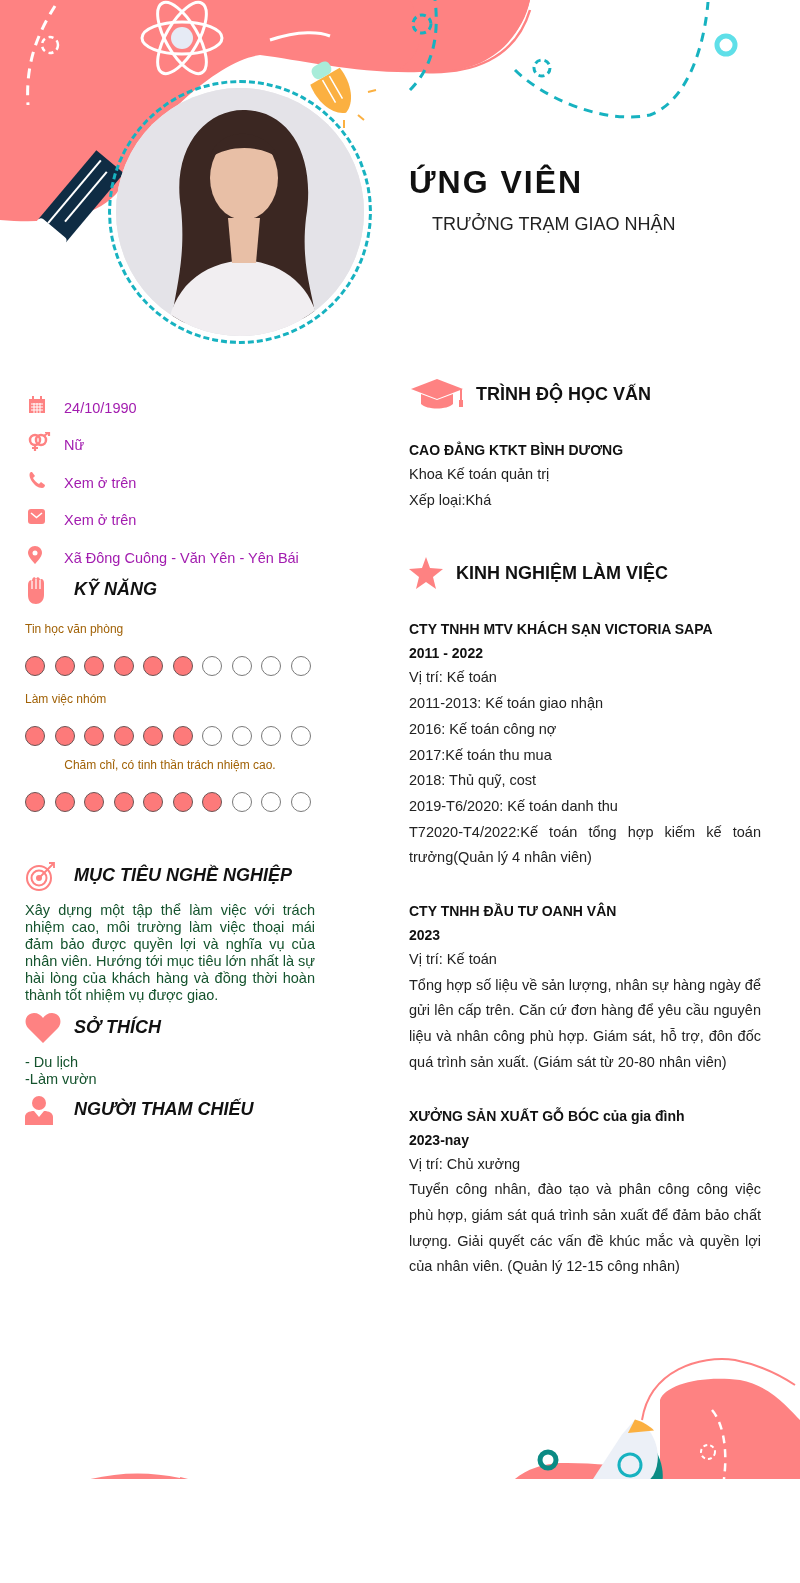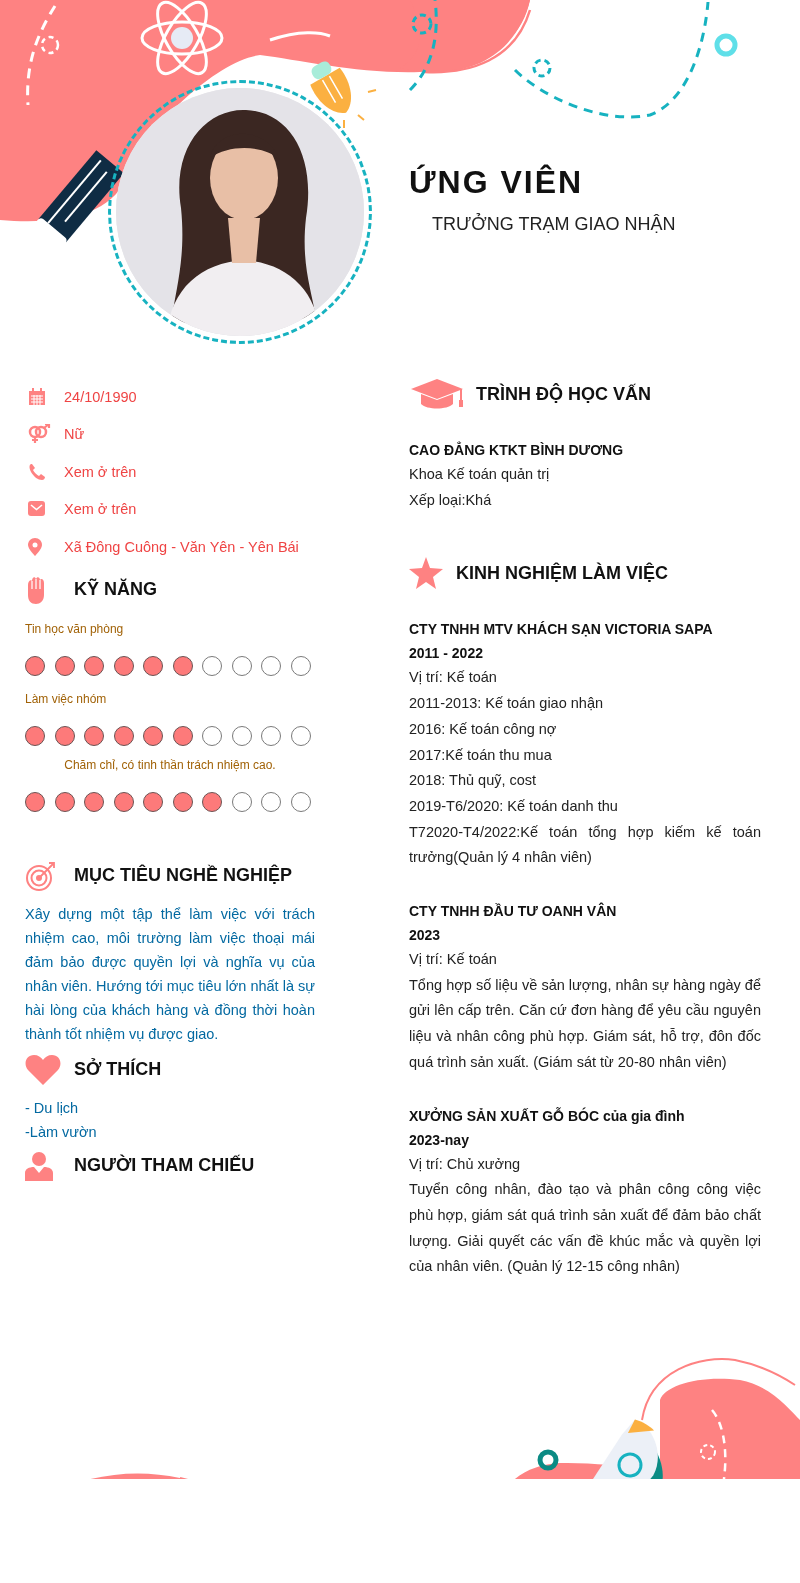--- a/index.html
+++ b/index.html
@@ -7,30 +7,30 @@
   body { position: relative; font-family: "Liberation Sans", sans-serif; color: #111; }
   .page { position: absolute; left: 0; top: 0; width: 800px; height: 1479px; overflow: hidden; }
   .deco { position: absolute; left: 0; top: 0; }
   .avatar-wrap { position: absolute; left: 108px; top: 80px; width: 264px; height: 264px; }
   .avatar-ring { position: absolute; inset: 0; border-radius: 50%; border: 3px dashed #17b2c0; }
   .avatar { position: absolute; left: 8px; top: 8px; width: 248px; height: 248px; border-radius: 50%; overflow: hidden; background: #e7e6ea; }
   .name { position: absolute; left: 409px; top: 164px; font-size: 32px; font-weight: bold; letter-spacing: 2px; color: #111; }
   .position { position: absolute; left: 432px; top: 214px; font-size: 18px; color: #222; }
 
   .left { position: absolute; left: 25px; top: 378px; width: 290px; }
-  .info-row { display: flex; align-items: center; height: 37.5px; font-size: 14.5px; color: #ef4444; }
+  .info-row { display: flex; align-items: flex-end; height: 37.5px; font-size: 14.5px; color: #a21caf; }
   .info-row .ic { width: 28px; height: 22px; margin-left: 3px; margin-right: 8px; display: flex; align-items: center; justify-content: flex-start; }
   .sec-head { display: flex; align-items: center; height: 44px; }
   .sec-head .ic { width: 49px; display: flex; align-items: center; }
-  .sec-head .title { font-size: 18px; font-weight: bold; color: #111; }
+  .sec-head .title { font-size: 18px; font-weight: bold; color: #111; font-style: italic; }
   .skill-label { font-size: 12px; color: #a16207; margin-top: 10px; height: 20px; }
   .dots { display: flex; gap: 9.5px; margin-top: 14px; height: 22px; }
   .dot { width: 20px; height: 20px; border-radius: 50%; border: 1.3px solid #7a7a7a; background: #fff; }
   .dot.on { background: #fd7a7a; border-color: #6b5454; }
-  .para { font-size: 14.5px; line-height: 24px; color: #0369a1; text-align: justify; }
+  .para { font-size: 14.5px; line-height: 17px; color: #14532d; text-align: justify; }
 
   .right { position: absolute; left: 409px; top: 372px; width: 352px; }
   .rhead { display: flex; align-items: center; height: 44px; }
   .rhead .title { font-size: 18px; font-weight: bold; color: #111; }
   .rline { font-size: 14.5px; line-height: 25.7px; color: #222; text-align: justify; }
   .rbold { font-size: 14px; line-height: 24px; font-weight: bold; color: #111; }
   .watermark { position: absolute; right: 36px; top: 1546px; font-family: "DejaVu Sans Mono", monospace; font-size: 14px; color: #999; }
 </style>
 </head>
 <body>

